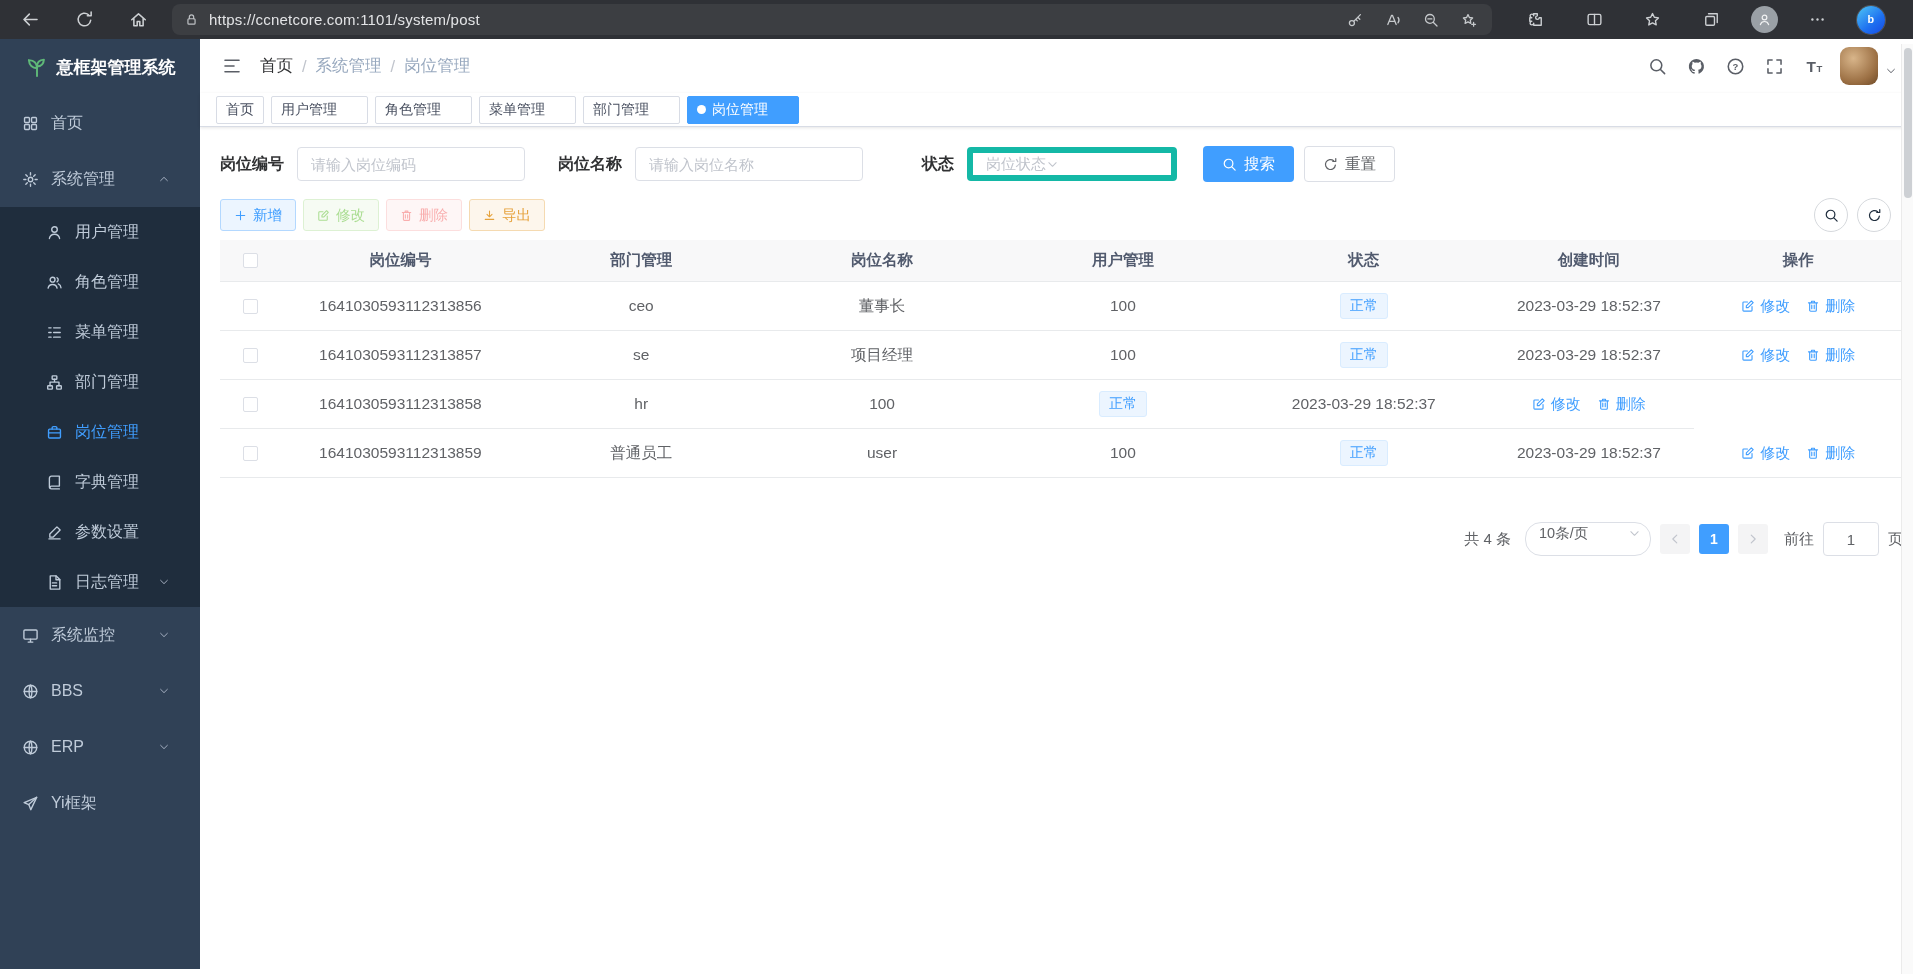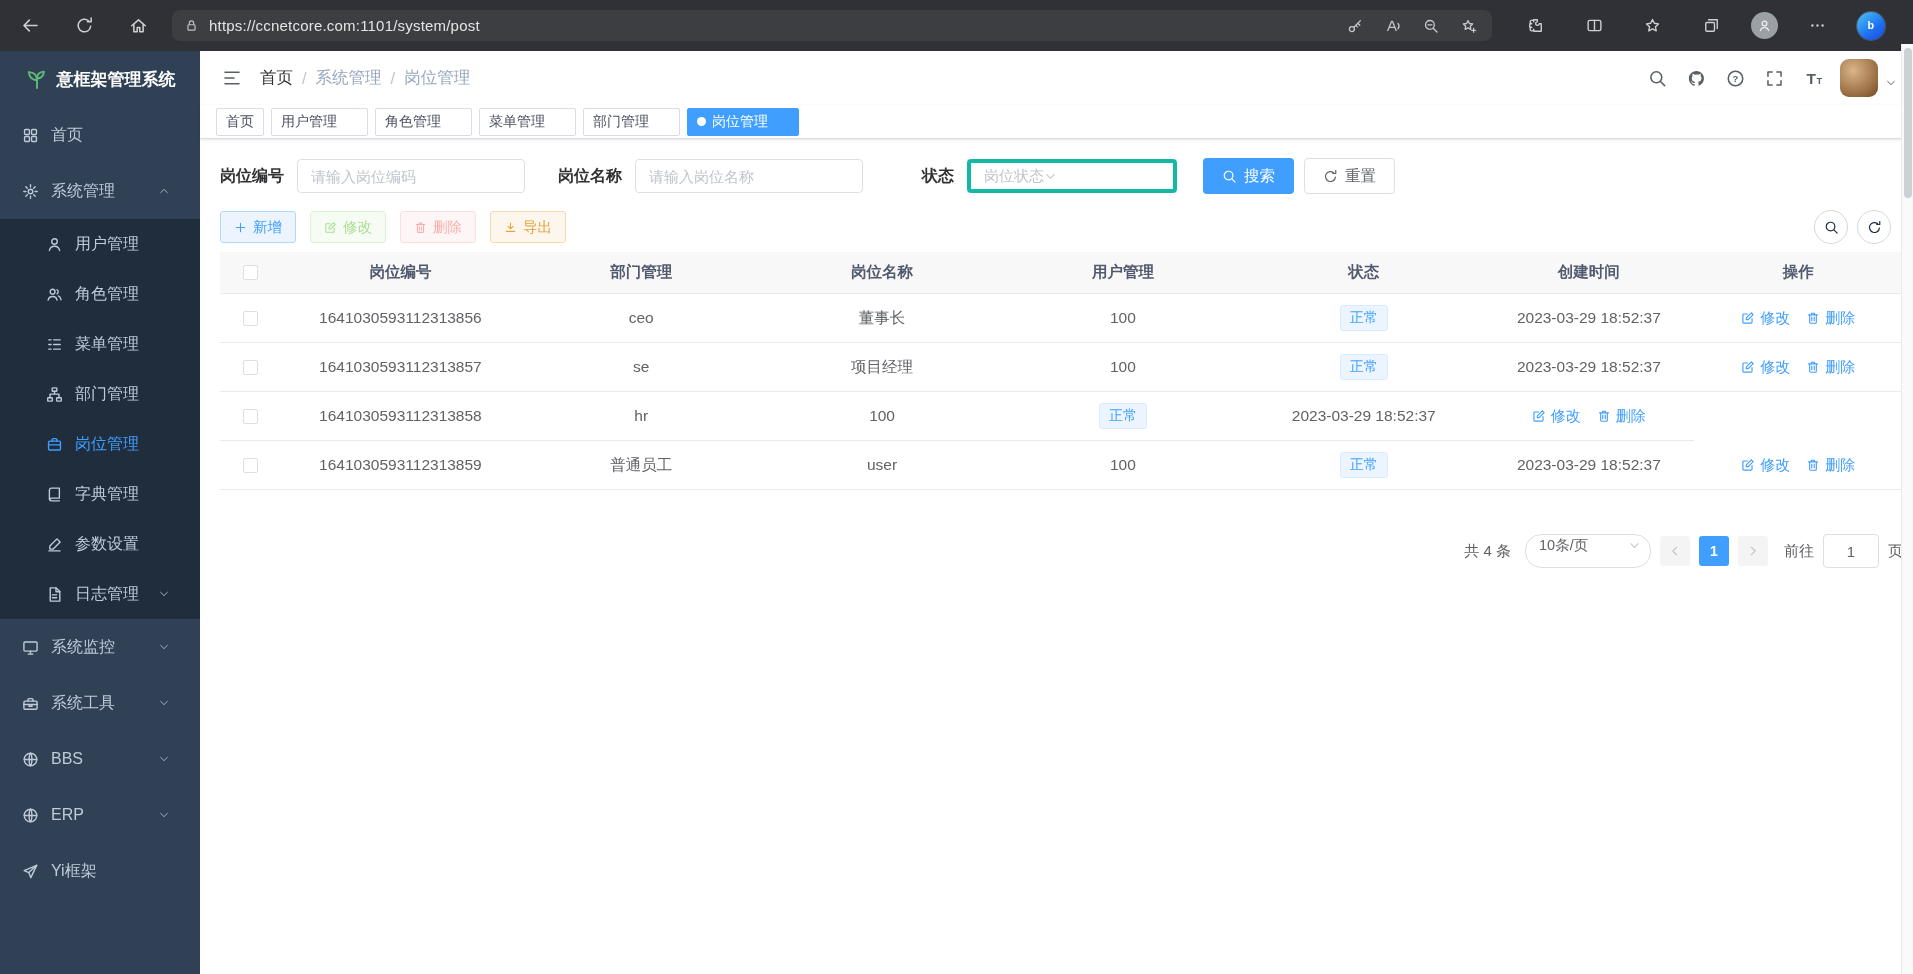--- a/index.html
+++ b/index.html
@@ -4,21 +4,21 @@
 <style>
   *{box-sizing:border-box;margin:0;padding:0}
   html,body{width:1913px;height:974px;overflow:hidden}
   body{font-family:"Liberation Sans","DejaVu Sans",sans-serif;background:#fff;color:#303133}
   .screen{position:relative;width:1913px;height:974px;overflow:hidden;background:#fff}
 
   .icn{display:inline-flex;align-items:center;justify-content:center;line-height:1}
   .icn svg{width:1em;height:1em;fill:none;stroke:currentColor;stroke-width:1.3;stroke-linecap:round;stroke-linejoin:round;display:block}
 
   
-  .browser-bar{height:51px;background:#2f3136;display:flex;align-items:center;padding:0 8px;flex:none}
+  .browser-bar{height:39px;background:#2f3136;display:flex;align-items:center;padding:0 8px;flex:none}
   .b-btn{width:44px;height:36px;border-radius:7px;display:flex;align-items:center;justify-content:center;color:#cdd0d3;font-size:19px;flex:none;margin-right:10px;cursor:pointer}
   .addr-bar{flex:none;width:1320px;height:31px;margin-left:2px;background:#3c3e42;border-radius:8px;display:flex;align-items:center;padding:0 6px 0 12px;color:#e3e4e6;font-size:15px;gap:10px;cursor:text}
   .addr-lock{font-size:15px;color:#bdc0c3}
   .addr-url{flex:1;white-space:nowrap;overflow:hidden;letter-spacing:.2px}
   .addr-actions{display:flex;align-items:center;gap:4px}
   .a-btn{width:34px;height:26px;border-radius:6px;display:flex;align-items:center;justify-content:center;font-size:16px;color:#c6c9cc;cursor:pointer}
   .chrome-actions{flex:1;display:flex;align-items:center;justify-content:space-evenly;margin-left:4px}
   .c-btn{width:38px;height:36px;border-radius:7px;display:flex;align-items:center;justify-content:center;color:#cdd0d3;font-size:17px;cursor:pointer}
   .b-avatar{width:27px;height:27px;border-radius:50%;background:#9aa0a6;color:#f1f2f3;display:flex;align-items:center;justify-content:center;font-size:15px;cursor:pointer}
   .bing-btn{width:28px;height:28px;border-radius:50%;background:linear-gradient(140deg,#4ec7f5 0%,#1e70f0 60%,#174ae4 100%);display:flex;align-items:center;justify-content:center;font-size:15px;box-shadow:0 0 0 1px rgba(255,255,255,.18);cursor:pointer}
@@ -55,30 +55,30 @@
   .tclose{display:inline-flex;align-items:center;justify-content:center;width:15px;height:15px;border-radius:50%}
   .tclose svg{width:9px;height:9px}
 
   
   .content{flex:1;padding:17px 10px 0 20px;min-height:0}
   .filter-row{display:flex;align-items:center;margin:2px 0 16px}
   .f-item{display:flex;align-items:center;margin-right:33px}
   .f-label{font-weight:700;color:#303133;font-size:16px;margin-right:13px;white-space:nowrap}
   .f-input{width:228px;height:34px;border:1px solid #dcdfe6;border-radius:4px;padding:0 13px;font-size:15px;color:#606266;outline:none;background:#fff}
   .f-input::placeholder{color:#c0c4cc}
-  .f-select{width:210px;height:34px;border:4px solid #14b8a6;border-radius:4px;display:flex;align-items:center;padding:0 10px 0 13px;font-size:15px;color:#c0c4cc;cursor:pointer;background:#fff}
+  .f-select{width:210px;height:34px;border:6px solid #14b8a6;border-radius:4px;display:flex;align-items:center;padding:0 10px 0 13px;font-size:15px;color:#c0c4cc;cursor:pointer;background:#fff}
   .f-status{margin-left:26px;margin-right:26px}
   .sel-caret{color:#c0c4cc;font-size:13px}
   .btn{height:36px;border-radius:4px;display:inline-flex;align-items:center;gap:7px;font-size:15.5px;padding:0 18px;border:1px solid transparent;cursor:pointer;background:none}
   .btn .icn{font-size:15px}
   .btn-primary{background:#409eff;color:#fff}
   .btn-default{background:#fff;border-color:#dcdfe6;color:#606266;margin-left:10px}
 
   .toolbar-row{display:flex;align-items:center;margin-bottom:8px}
-  .tb-btn{height:32px;padding:0 13px;border-radius:3px;font-size:14.5px;display:inline-flex;align-items:center;gap:6px;margin-right:14px;border:1px solid;cursor:pointer}
+  .tb-btn{height:32px;padding:0 13px;border-radius:3px;font-size:14.5px;display:inline-flex;align-items:center;gap:6px;margin-right:7px;border:1px solid;cursor:pointer}
   .tb-btn .icn{font-size:13px}
   .tb-add{color:#409eff;background:#ecf5ff;border-color:#b3d8ff}
   .tb-edit{color:#67c23a;background:#f0f9eb;border-color:#c2e7b0;opacity:.55;cursor:not-allowed}
   .tb-del{color:#f56c6c;background:#fef0f0;border-color:#fbc4c4;opacity:.55;cursor:not-allowed}
   .tb-export{color:#e6a23c;background:#fdf6ec;border-color:#f5dab1}
   .tool-circles{margin-left:auto;display:flex;gap:9px;margin-right:12px}
   .circle-btn{width:34px;height:34px;border-radius:50%;border:1px solid #d6d9dd;background:#fff;display:flex;align-items:center;justify-content:center;font-size:15px;color:#1f2d3d;cursor:pointer}
 
   .grid-cols{display:grid;grid-template-columns:60px 1.15fr 1.15fr 1.15fr 1.15fr 1.15fr 1fr 1fr;width:100%}
   .cell{display:flex;align-items:center;justify-content:center;border-bottom:1px solid #e8eaec;color:#606266;font-size:15.5px}
@@ -359,34 +359,20 @@
             <span class="mi-label">系统监控</span>
             <span class="icn arrow">
               <svg viewBox="0 0 16 16">
                 <path d="M3.5 5.8 8 10.2l4.5-4.4"></path>
               </svg>
             </span>
           </div>
           <div class="menu-item">
             <span class="icn">
               <svg viewBox="0 0 16 16">
-                <rect x="1.8" y="5.8" width="12.4" height="7.6" rx="1"></rect>
-                <path d="M5.6 5.8V4.4a1 1 0 0 1 1-1h2.8a1 1 0 0 1 1 1v1.4M1.8 9h12.4M6.6 9v1.6h2.8V9"></path>
-              </svg>
-            </span>
-            <span class="mi-label">系统工具</span>
-            <span class="icn arrow">
-              <svg viewBox="0 0 16 16">
-                <path d="M3.5 5.8 8 10.2l4.5-4.4"></path>
-              </svg>
-            </span>
-          </div>
-          <div class="menu-item">
-            <span class="icn">
-              <svg viewBox="0 0 16 16">
                 <circle cx="8" cy="8" r="5.9"></circle>
                 <path d="M2.1 8h11.8M8 2.1c1.7 1.6 1.7 10.2 0 11.8M8 2.1c-1.7 1.6-1.7 10.2 0 11.8"></path>
               </svg>
             </span>
             <span class="mi-label">BBS</span>
             <span class="icn arrow">
               <svg viewBox="0 0 16 16">
                 <path d="M3.5 5.8 8 10.2l4.5-4.4"></path>
               </svg>
             </span>

